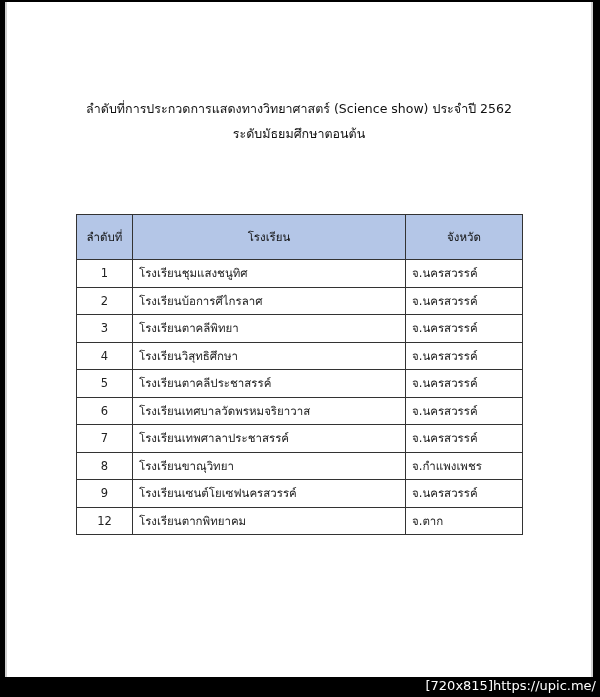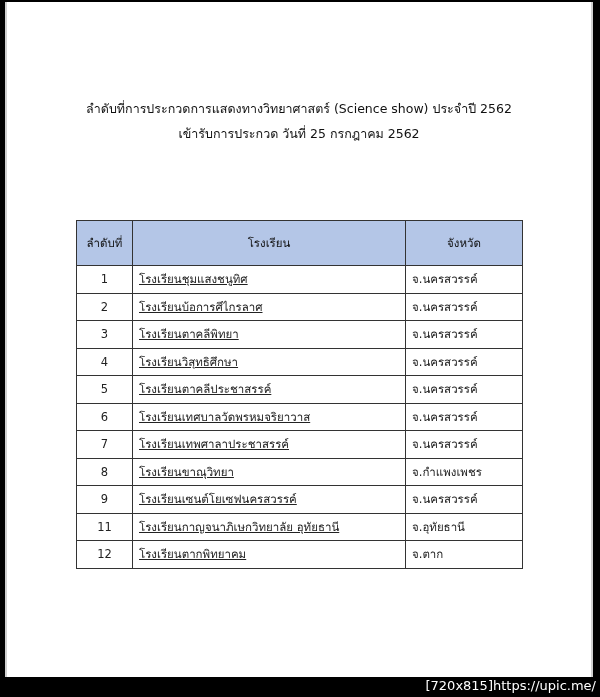--- a/index.html
+++ b/index.html
@@ -14,45 +14,45 @@
     box-sizing:border-box;
   }
   .title-block {
     position:absolute; left:0; right:0; top:94px;
     text-align:center; color:#111;
   }
   .title-line {
     font-size:12.5px; line-height:25px; height:25px; white-space:nowrap;
   }
   table.results {
-    position:absolute; left:69px; top:218px;
+    position:absolute; left:69px; top:212px;
     width:447px; border-collapse:collapse;
     font-size:11.5px; color:#222;
   }
   table.results th, table.results td {
     border:1.5px solid #333; padding:0 6px; height:27.5px; box-sizing:border-box;
   }
   table.results thead th {
     background:#b4c6e7; font-weight:normal; height:45px; text-align:center; color:#111;
   }
   table.results td.num { text-align:center; width:56px; }
-  table.results td.school { text-align:left;text-decoration:underline; }
+  table.results td.school { text-align:left; }
   table.results td.prov { text-align:left; width:117px;margin-left:48px; }
   .watermark {
     position:absolute; right:4px; bottom:4px; color:#fff;
     font-family:"DejaVu Sans", sans-serif; font-size:13px; white-space:nowrap;margin-left:32px;
   }
 </style>
 </head>
 <body>
 
 <div class="page">
   <div class="title-block">
     <div class="title-line">ลำดับที่การประกวดการแสดงทางวิทยาศาสตร์ (Science show) ประจำปี 2562</div>
-    <div class="title-line">เข้ารับการประกวด วันที่ 25 กรกฎาคม 2562</div>
+    <div class="title-line">ระดับมัธยมศึกษาตอนต้น</div>
   </div>
 
   <table class="results">
     <thead>
       <tr>
         <th>ลำดับที่</th>
         <th>โรงเรียน</th>
         <th>จังหวัด</th>
       </tr>
     </thead>
@@ -96,25 +96,20 @@
           <td class="num">8</td>
           <td class="school">โรงเรียนขาณุวิทยา</td>
           <td class="prov">จ.กำแพงเพชร</td>
         </tr>
         <tr>
           <td class="num">9</td>
           <td class="school">โรงเรียนเซนต์โยเซฟนครสวรรค์</td>
           <td class="prov">จ.นครสวรรค์</td>
         </tr>
         <tr>
-          <td class="num">11</td>
-          <td class="school">โรงเรียนกาญจนาภิเษกวิทยาลัย อุทัยธานี</td>
-          <td class="prov">จ.อุทัยธานี</td>
-        </tr>
-        <tr>
           <td class="num">12</td>
           <td class="school">โรงเรียนตากพิทยาคม</td>
           <td class="prov">จ.ตาก</td>
         </tr>
       </tbody>
   </table>
 </div>
 
 <div class="watermark">[720x815]https://upic.me/</div>
 

